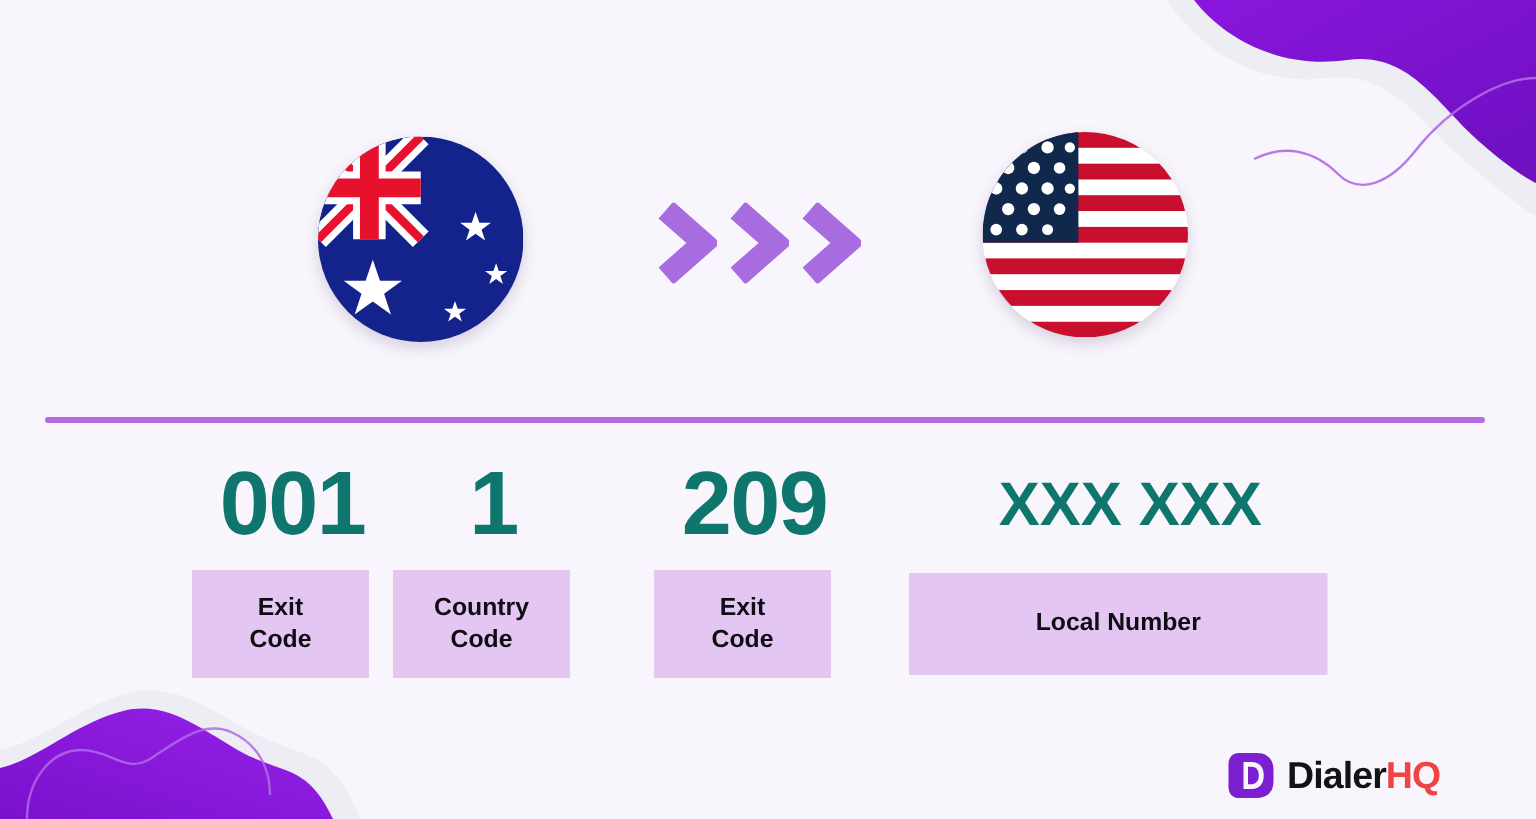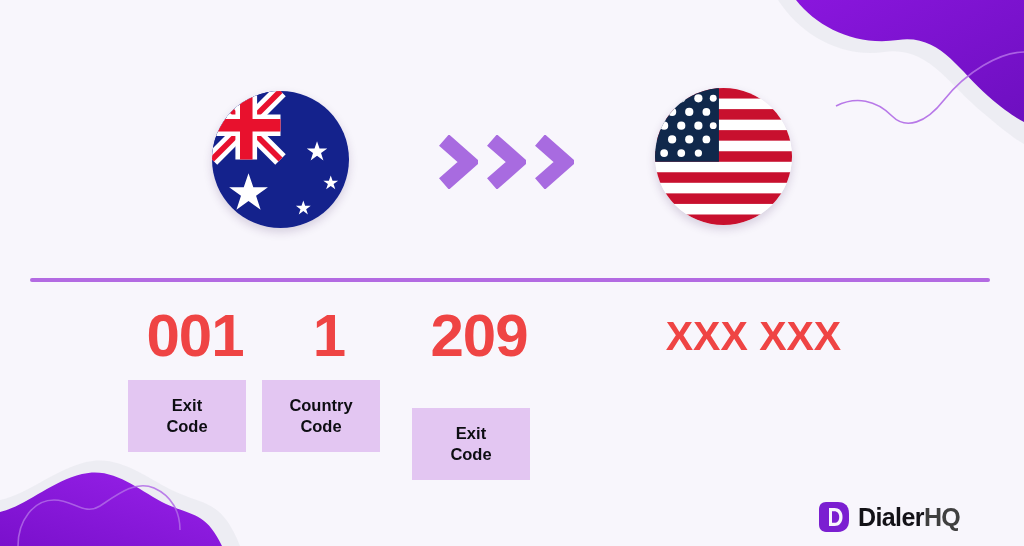--- a/index.html
+++ b/index.html
@@ -91,21 +91,21 @@
   }
   .segment {
     position: absolute;
     display: flex;
     flex-direction: column;
     align-items: center;
   }
   .seg-value {
     font-size: 60px;
     font-weight: 700;
-    color: #ef4444;
+    color: #0f766e;
     line-height: 1;
     letter-spacing: -1px;
     white-space: nowrap;
     height: 62px;
     display: flex;
     align-items: center;
     justify-content: center;
     margin-left: 16px;
   }
   .seg-label {
@@ -118,21 +118,21 @@
     display: flex;
     align-items: center;
     justify-content: center;
     box-sizing: border-box;
     padding: 4px 6px;
     white-space: pre-line;
   }
 
   #seg-exit        { left: 128px; top: 0; width: 118px; }
   #seg-country     { left: 262px; top: 0; width: 118px; }
-  #seg-area        { left: 412px; top: 0; width: 118px; gap: 28px; }
+  #seg-area        { left: 436px; top: 0; width: 118px; }
   #seg-local       { left: 606px; top: 0; width: 279px; }
 
   #seg-exit .seg-label,
   #seg-country .seg-label,
   #seg-area .seg-label { width: 118px; height: 72px; margin-top: 13px; }
   #seg-local .seg-label { width: 279px; height: 68px; margin-top: 15px; }
   #seg-local .seg-value { font-size: 41px; letter-spacing: 0px; }
 
   
   #logo {
@@ -144,21 +144,21 @@
     gap: 7px;
   }
   #logo-mark { display: block; }
   .logo-word {
     font-size: 25px;
     font-weight: 700;
     letter-spacing: -0.6px;
     line-height: 1;
   }
   #logo-dialer { color: #131217; }
-  #logo-hq { color: #404040; }
+  #logo-hq { color: #ef4444; }
 </style>
 </head>
 <body>
 
 <div id="stage">
 
   <svg class="blob-layer" viewBox="0 0 1024 546" preserveAspectRatio="none">
     <defs>
       <linearGradient id="gradTR" x1="0" y1="0" x2="1" y2="1">
         <stop offset="0%" stop-color="#8a16dd"></stop>
@@ -282,20 +282,21 @@
     </div>
 
     <div class="segment" id="seg-area">
       <div class="seg-value">209</div>
       <div class="seg-label">Exit
 Code</div>
     </div>
 
     <div class="segment" id="seg-local">
       <div class="seg-value">XXX XXX</div>
+      <div class="seg-label">Local Number</div>
     </div>
 
   </div>
 
   <div id="logo">
     <svg id="logo-mark" width="34" height="34" viewBox="0 0 34 34">
       <path d="M9,2 H21 C28.2,2 32,6.6 32,13.4 V20.6 C32,27.4 28.2,32 21,32 H9
                C4.6,32 2,29 2,24.6 V9.4 C2,5 4.6,2 9,2 Z" fill="#7b1fd1"></path>
       <path d="M12,8 H17.5 C22.4,8 25.5,11.4 25.5,17 C25.5,22.6 22.4,26 17.5,26
                H12 Z" fill="#f8f6fc"></path>

